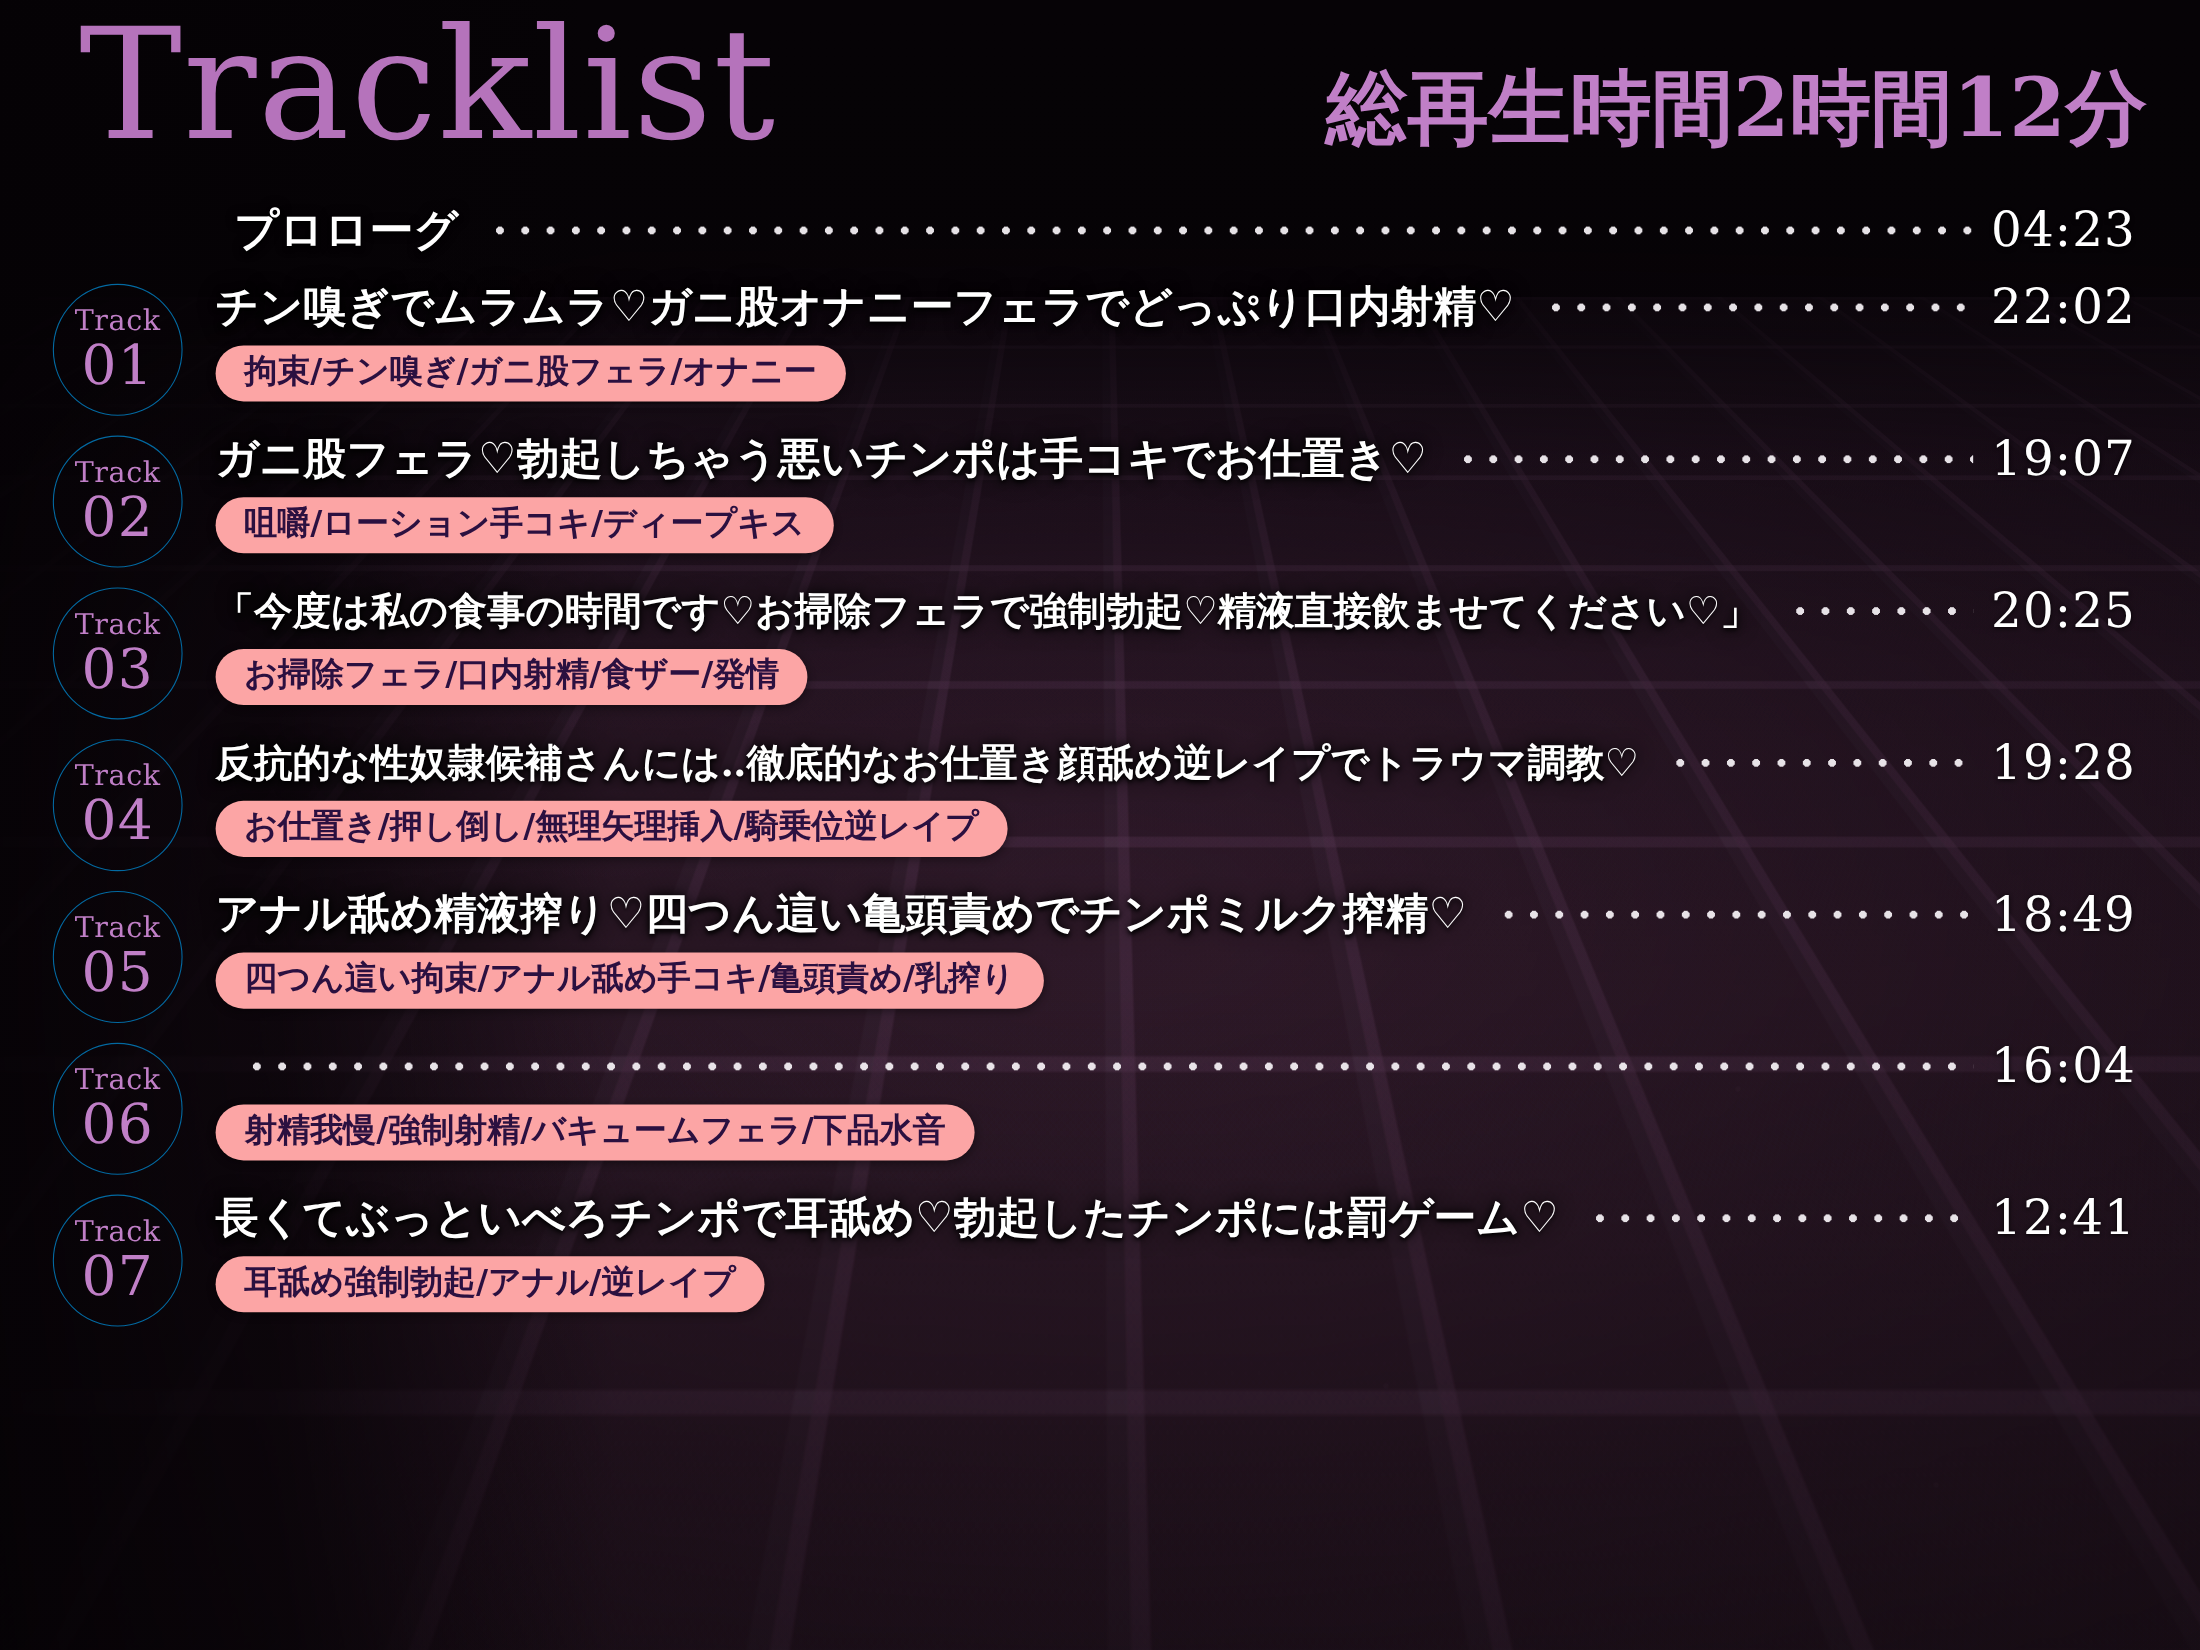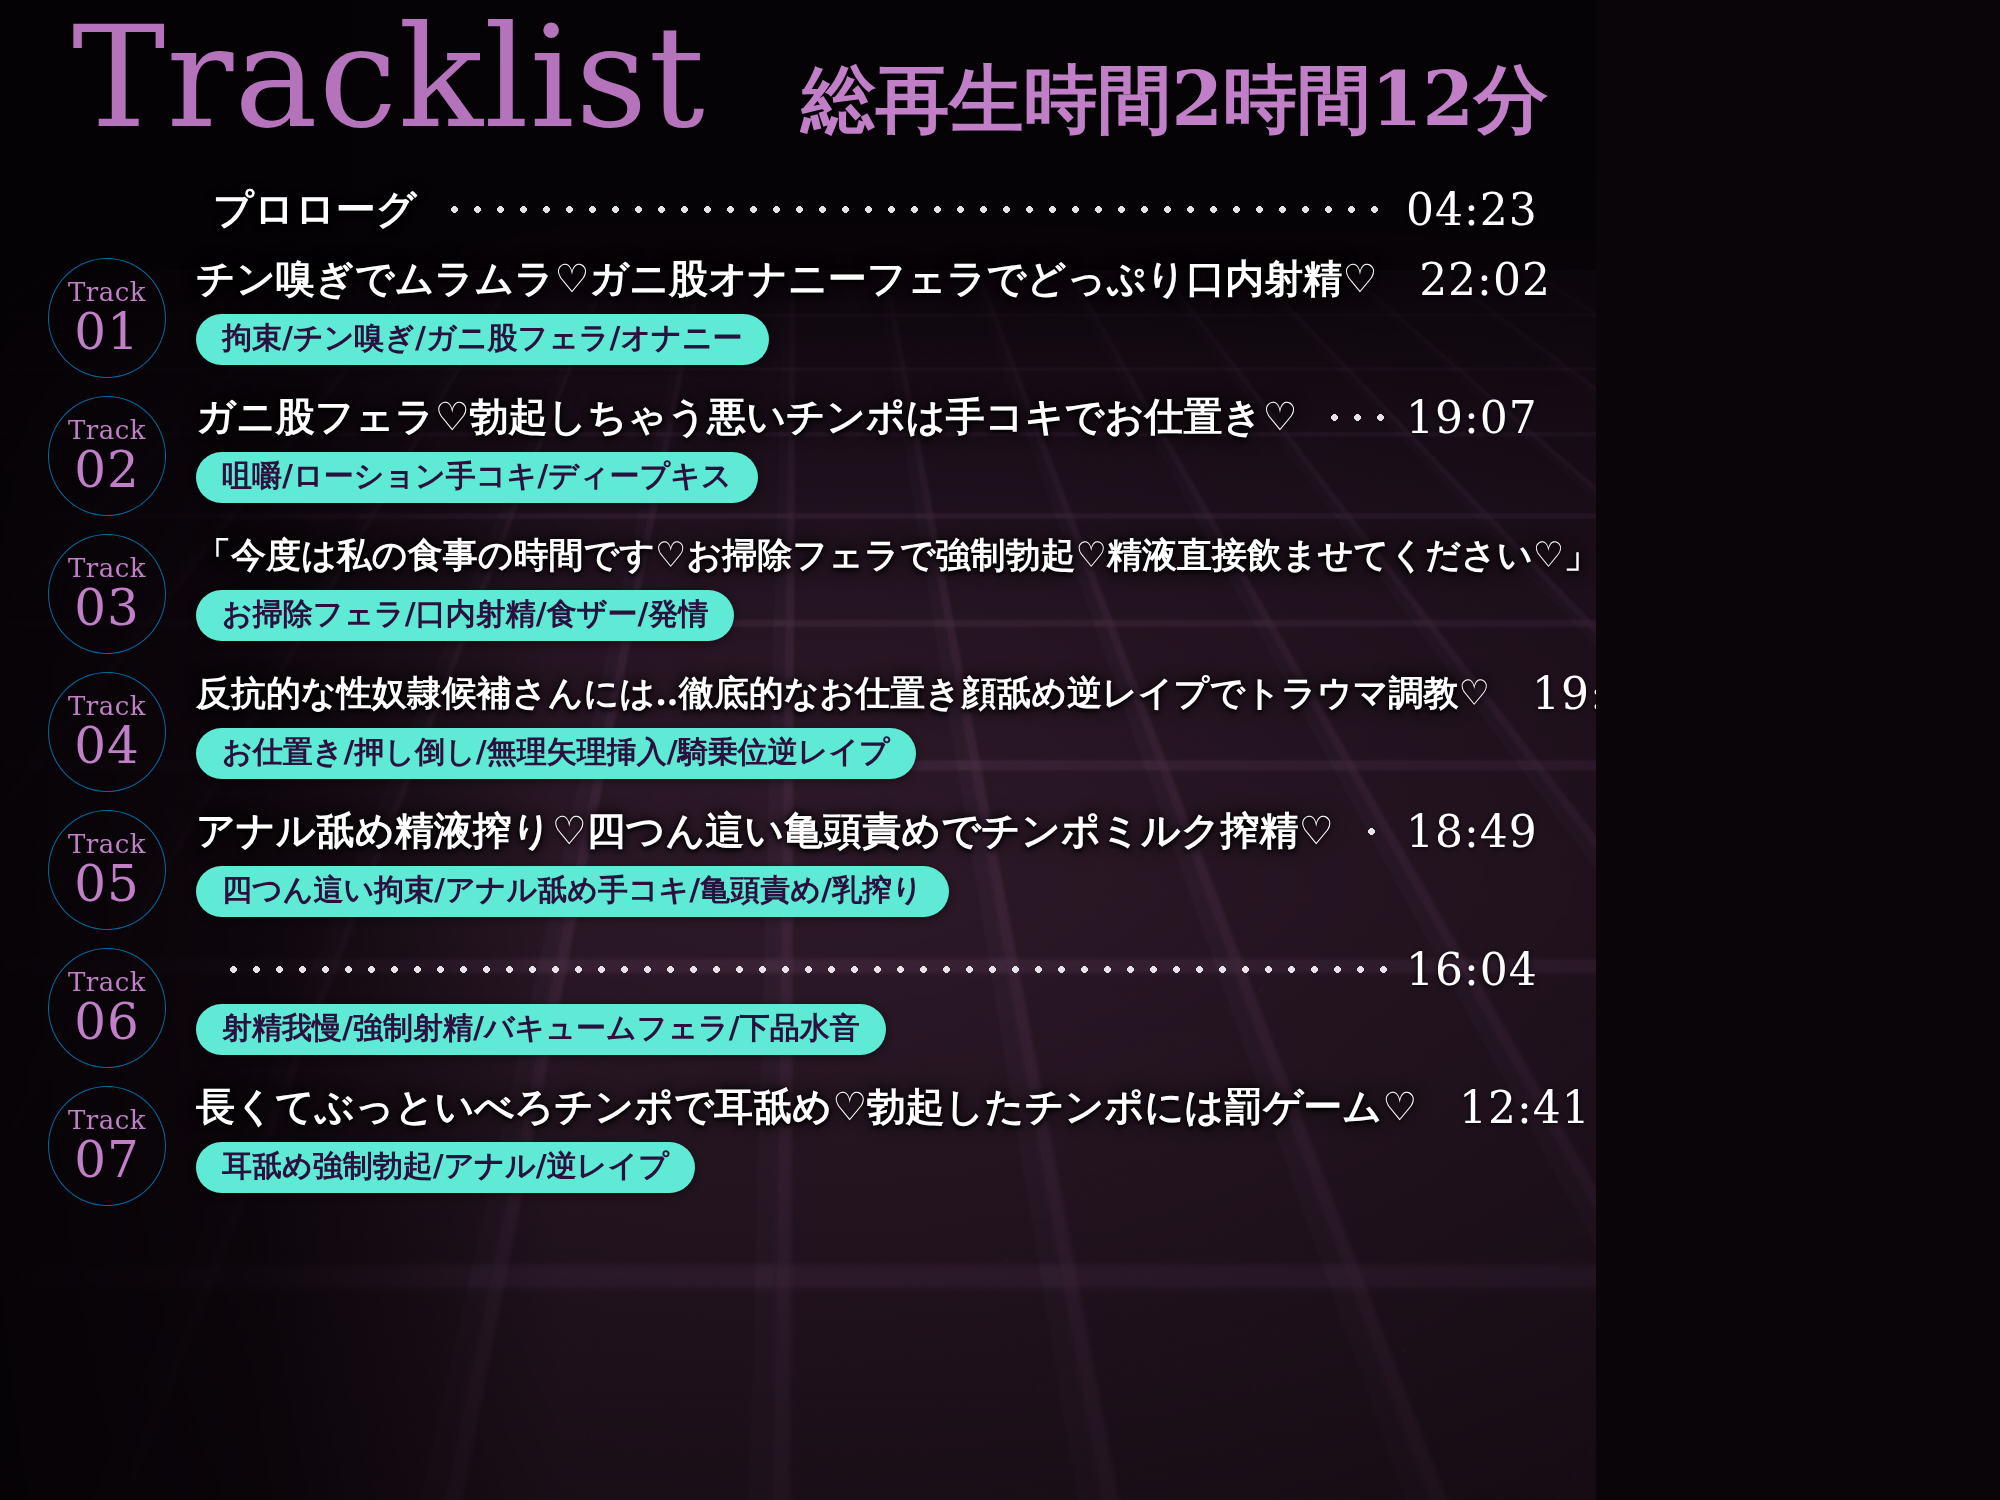--- a/index.html
+++ b/index.html
@@ -5,21 +5,21 @@
 <style>
   html,body{margin:0;padding:0;}
   body{
     width:2000px;height:1500px;
     background:#0a0508;
     font-family:"DejaVu Sans","Liberation Sans",sans-serif;
     overflow:hidden;
   }
   .stage{
     position:relative;
-    width:1596px;height:1500px;
+    width:2000px;height:1500px;
     overflow:hidden;
     background:#0b0609;
   }
 
   
   .bg-wrap{
     position:absolute;inset:0;
     overflow:hidden;
     background:#0a0508;
   }
@@ -219,21 +219,21 @@
       0 0 18px rgba(0,0,0,.8),
       0 2px 4px rgba(0,0,0,.95);
   }
   .t-title.small{font-size:35px;}
   .tags{
     margin-top:4px;
     display:flex;
   }
   .tag-pill{
     display:inline-block;
-    background:#5eead4;
+    background:#fca5a5;
     color:#2b1040;
     border-radius:999px;
     padding:7px 26px 9px 26px;
     font-family:"DejaVu Serif","Liberation Serif",serif;
     font-weight:700;
     font-size:30px;
     line-height:1.15;
     white-space:nowrap;
     box-shadow:0 2px 8px rgba(0,0,0,.45);
   }

